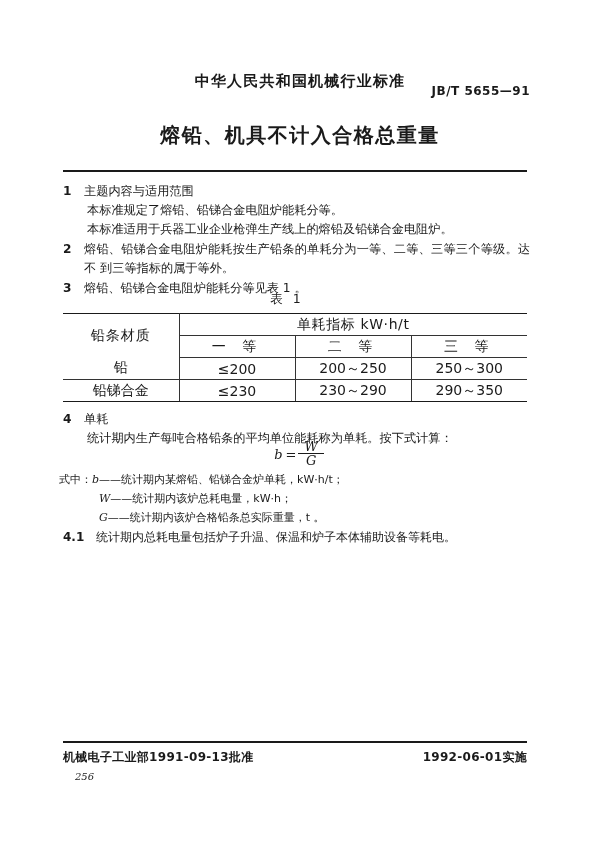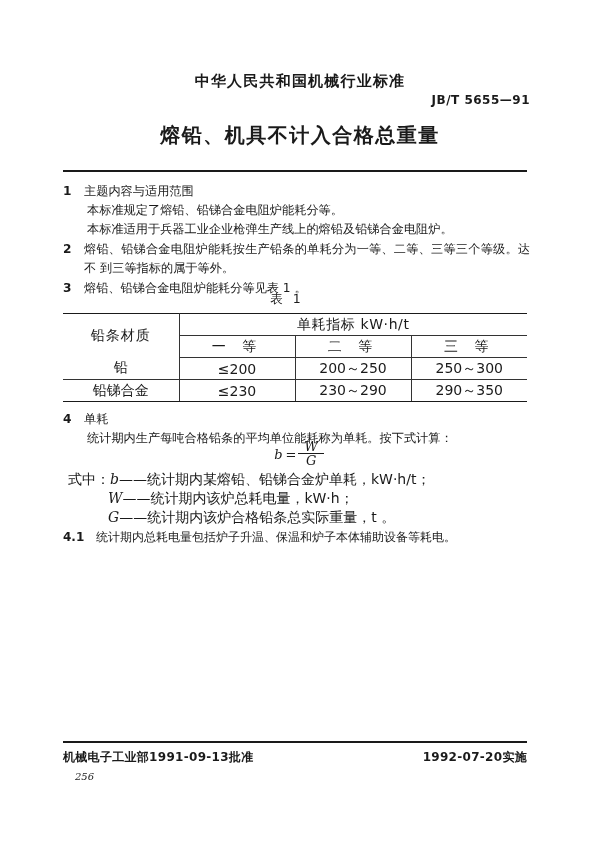--- a/index.html
+++ b/index.html
@@ -28,21 +28,21 @@
     left: 0; right: 0;
     top: 72px;
     text-align: center;
     font-size: 15px;
     font-weight: bold;
     letter-spacing: 1.2px;
   }
   .std-number {
     position: absolute;
     right: 70px;
-    top: 93px;
+    top: 84px;
     font-size: 12px;
     font-weight: bold;
     letter-spacing: 0.5px;
     font-family: "DejaVu Sans", "Liberation Sans", sans-serif;
   }
   .doc-title {
     position: absolute;
     left: 0; right: 0;
     top: 122px;
     text-align: center;
@@ -151,24 +151,24 @@
     display: block;
     border-top: 1px solid #1a1a1a;
     padding: 0 6px;
     line-height: 14px;
   }
   .formula .lhs { margin-right: 3px; }
 
   
   .where-block {
     position: absolute;
-    left: 68px;
+    left: 59px;
     right: 70px;
     top: 470px;
-    font-size: 14px;
+    font-size: 11px;
     line-height: 19px;
   }
   .where-row { white-space: nowrap; }
   .where-row .sym {
     font-family: "DejaVu Serif", "Liberation Serif", serif;
     font-style: italic;
   }
   .where-cont { padding-left: 40px; }
 
   .sub-clauses {
@@ -299,16 +299,16 @@
 
   <div class="sub-clauses">
     <div class="clause-head">
       <span class="clause-num wide">4.1</span>
       <span class="clause-text">统计期内总耗电量包括炉子升温、保温和炉子本体辅助设备等耗电。</span>
     </div>
   </div>
 
   <div class="foot-rule"></div>
   <div class="foot-left">机械电子工业部1991-09-13批准</div>
-  <div class="foot-right">1992-07-20实施</div>
+  <div class="foot-right">1992-06-01实施</div>
   <div class="page-num">256</div>
 
 </div>
 
 </body></html>

